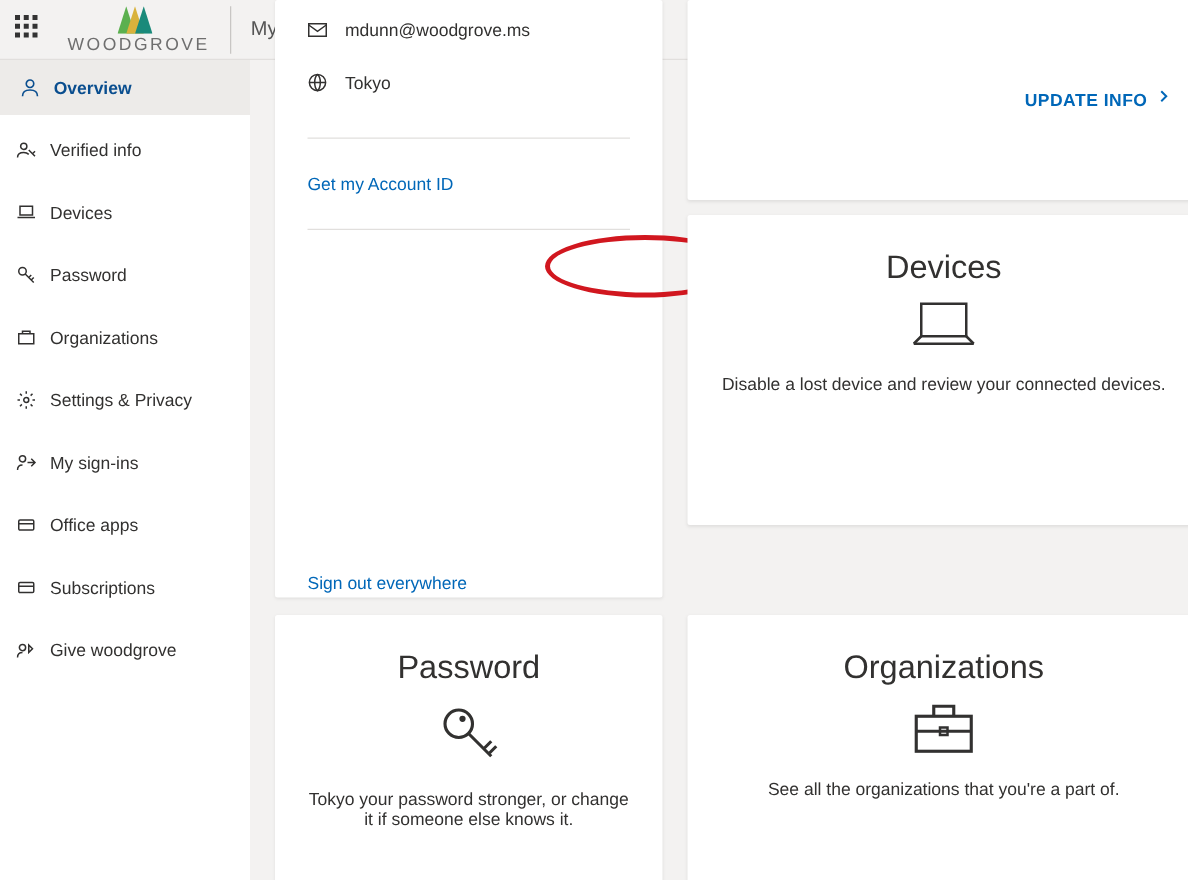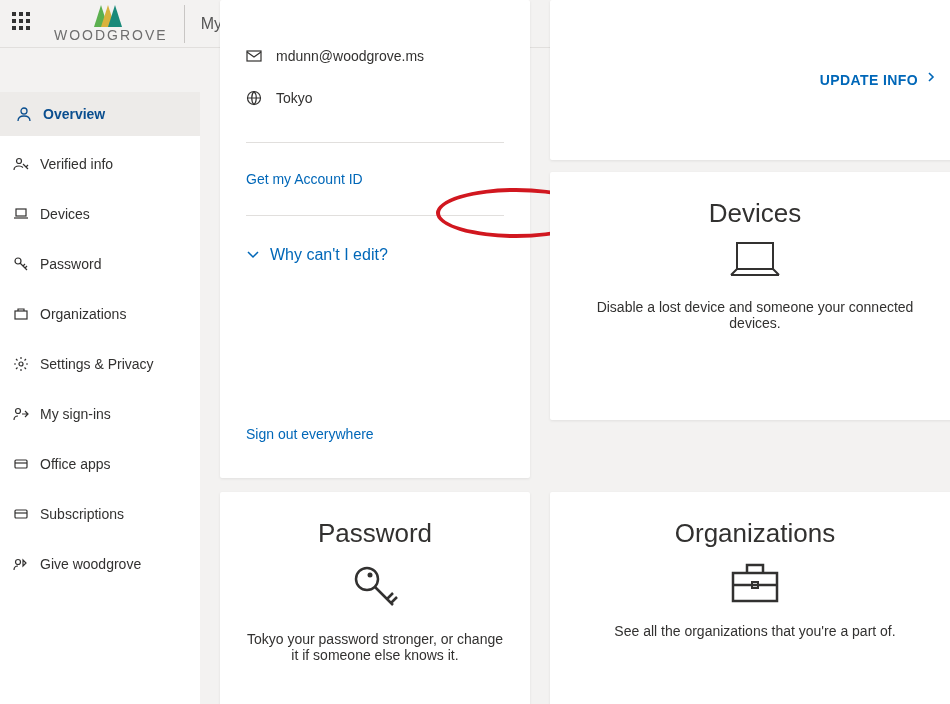--- a/index.html
+++ b/index.html
@@ -41,21 +41,20 @@
     .brand-text { font-size: 14px; letter-spacing: 2px; color: #6e6e6e; font-weight: 400; }
     .header-title { font-size: 16px; color: #555; font-weight: 400; display: flex; align-items: center; }
     .chev-down { margin-left: 6px; }
     .container { display: flex; height: calc(100% - 48px); }
     .sidebar {
       width: 200px;
       background: #fff;
       display: flex;
       flex-direction: column;
       padding-top: 0;
-      margin-top: 44px;
     }
     .side-item {
       height: 44px;
       display: flex;
       align-items: center;
       padding-left: 12px;
       cursor: pointer;
       font-size: 14px;
       color: #323130;
       gap: 10px;
@@ -79,21 +78,21 @@
       background: #fff;
       box-shadow: 0 1px 3px rgba(0,0,0,0.08);
       border-radius: 2px;
     }
     
     .card-profile {
       position: absolute;
       left: 220px; top: 0;
       width: 310px;
       height: 478px;
-      padding: 36px 26px;
+      padding: 4px 26px;
       display: flex;
       flex-direction: column;
     }
     .info-row { display: flex; align-items: center; gap: 14px; margin-top: 26px; font-size: 14px; color: #323130; }
     .info-icon { width: 16px; height: 16px; }
     .divider { border-top: 1px solid #e1dfdd; margin-top: 36px; }
     .link {
       color: #0067b8;
       font-size: 14px;
       cursor: pointer;
@@ -302,26 +301,20 @@
   <div class="info-row">
     <svg class="info-icon" viewBox="0 0 16 16">
         <circle cx="8" cy="8" r="6.5" fill="none" stroke="#323130" stroke-width="1.2"></circle>
         <path d="M1.5 8 L14.5 8 M8 1.5 C5 4 5 12 8 14.5 C11 12 11 4 8 1.5" fill="none" stroke="#323130" stroke-width="1.2"></path>
       </svg>
     <span>Tokyo</span>
   </div>
   <div class="divider"></div>
   <div class="link lnk-verified">Get my Account ID</div>
   <div class="divider" style="margin-top:28px"></div>
-  <div class="lnk-why">
-    <svg width="14" height="14" viewBox="0 0 14 14">
-        <path d="M2 4 L7 9 L12 4" stroke="#0067b8" stroke-width="1.5" fill="none"></path>
-      </svg>
-    <span>Why can't I edit?</span>
-  </div>
   <div class="link lnk-signout">Sign out everywhere</div>
 </div>
 
 <div class="highlight-oval"></div>
 
 <div class="card card-devices">
   <div class="link-up">
     <span>UPDATE INFO</span>
     <svg width="10" height="10" viewBox="0 0 10 10">
         <path d="M3 1 L7 5 L3 9" stroke="#0067b8" stroke-width="1.6" fill="none"></path>
@@ -329,21 +322,21 @@
   </div>
 </div>
 
 <div class="card card-devices2">
   <div class="card-title">Devices</div>
   <svg class="big-icon" width="56" height="44" viewBox="0 0 56 44">
     <rect x="10" y="4" width="36" height="26" fill="none" stroke="#323130" stroke-width="2"></rect>
     <path d="M4 36 L52 36" stroke="#323130" stroke-width="2"></path>
     <path d="M10 30 L4 36 M46 30 L52 36" stroke="#323130" stroke-width="2"></path>
   </svg>
-  <div class="card-desc">Disable a lost device and someone your connected devices.</div>
+  <div class="card-desc">Disable a lost device and review your connected devices.</div>
 </div>
 
 <div class="card card-password">
   <div class="card-title">Password</div>
   <svg class="big-icon" width="56" height="56" viewBox="0 0 56 56">
     <circle cx="20" cy="20" r="11" fill="none" stroke="#323130" stroke-width="2.5"></circle>
     <circle cx="23" cy="16" r="2.5" fill="#323130"></circle>
     <path d="M28 28 L46 46 M40 40 L46 34 M44 44 L50 38" stroke="#323130" stroke-width="2.5" fill="none"></path>
   </svg>
   <div class="card-desc">Tokyo your password stronger, or change it if someone else knows it.</div>

